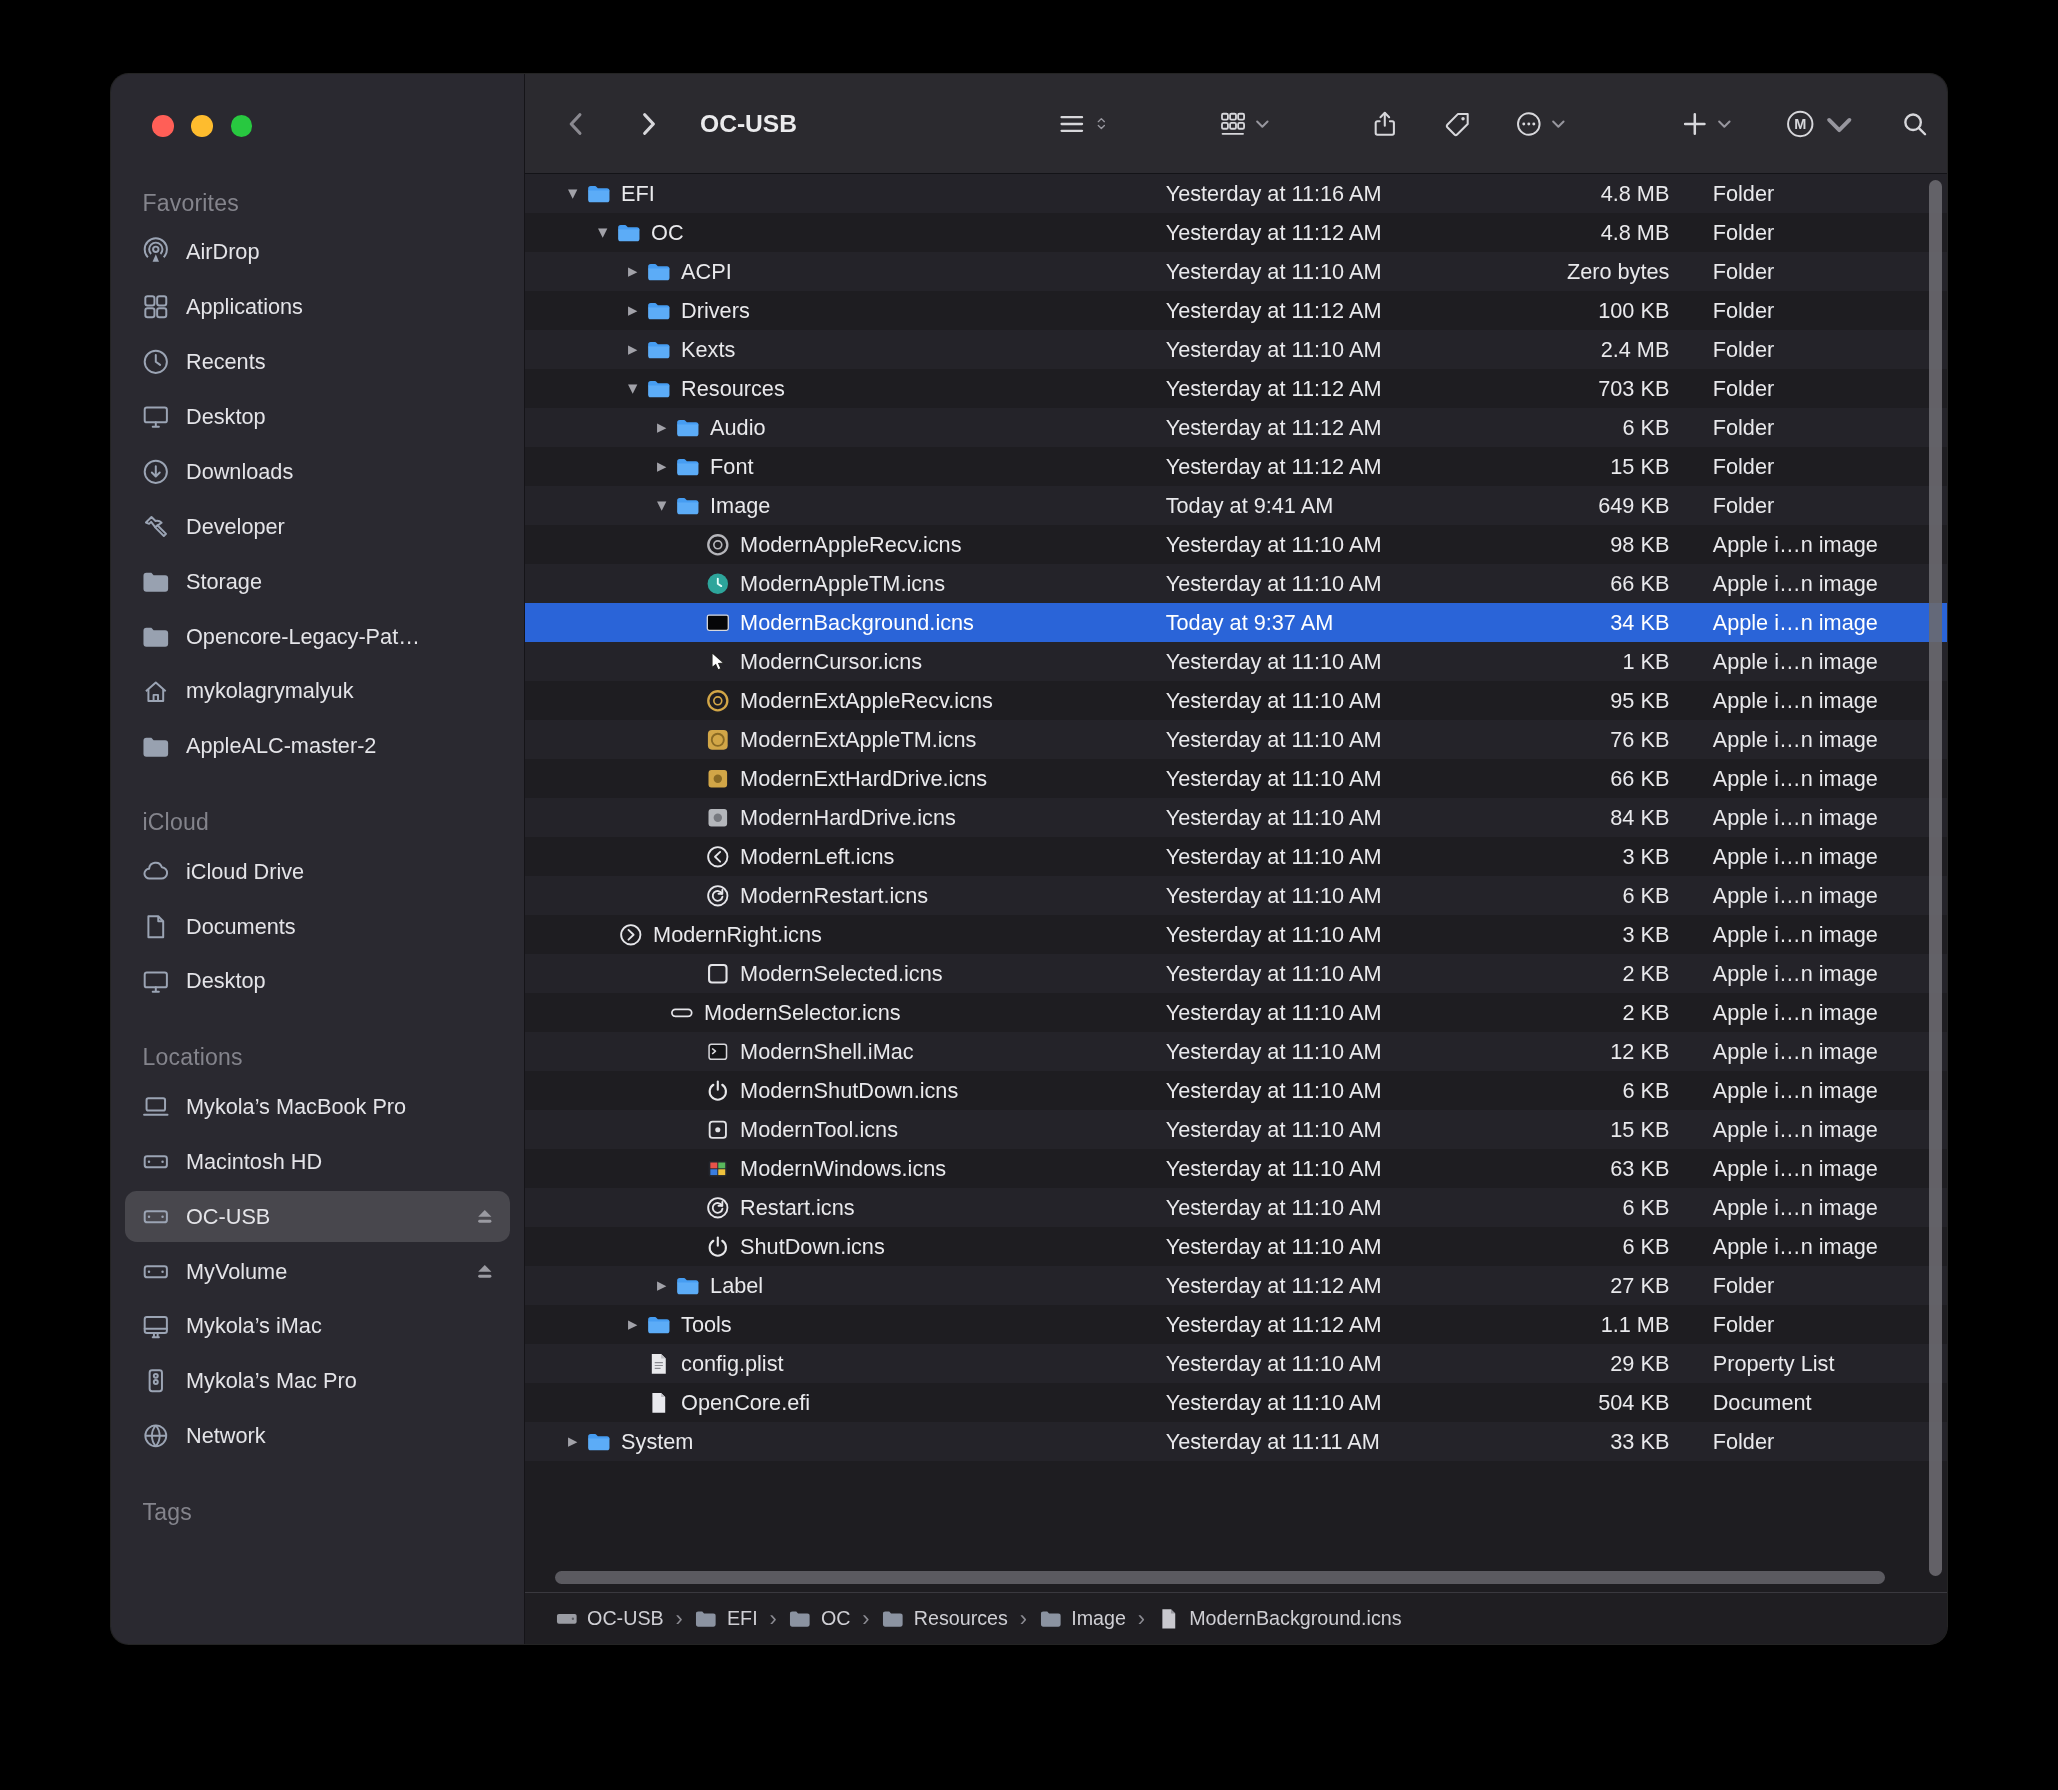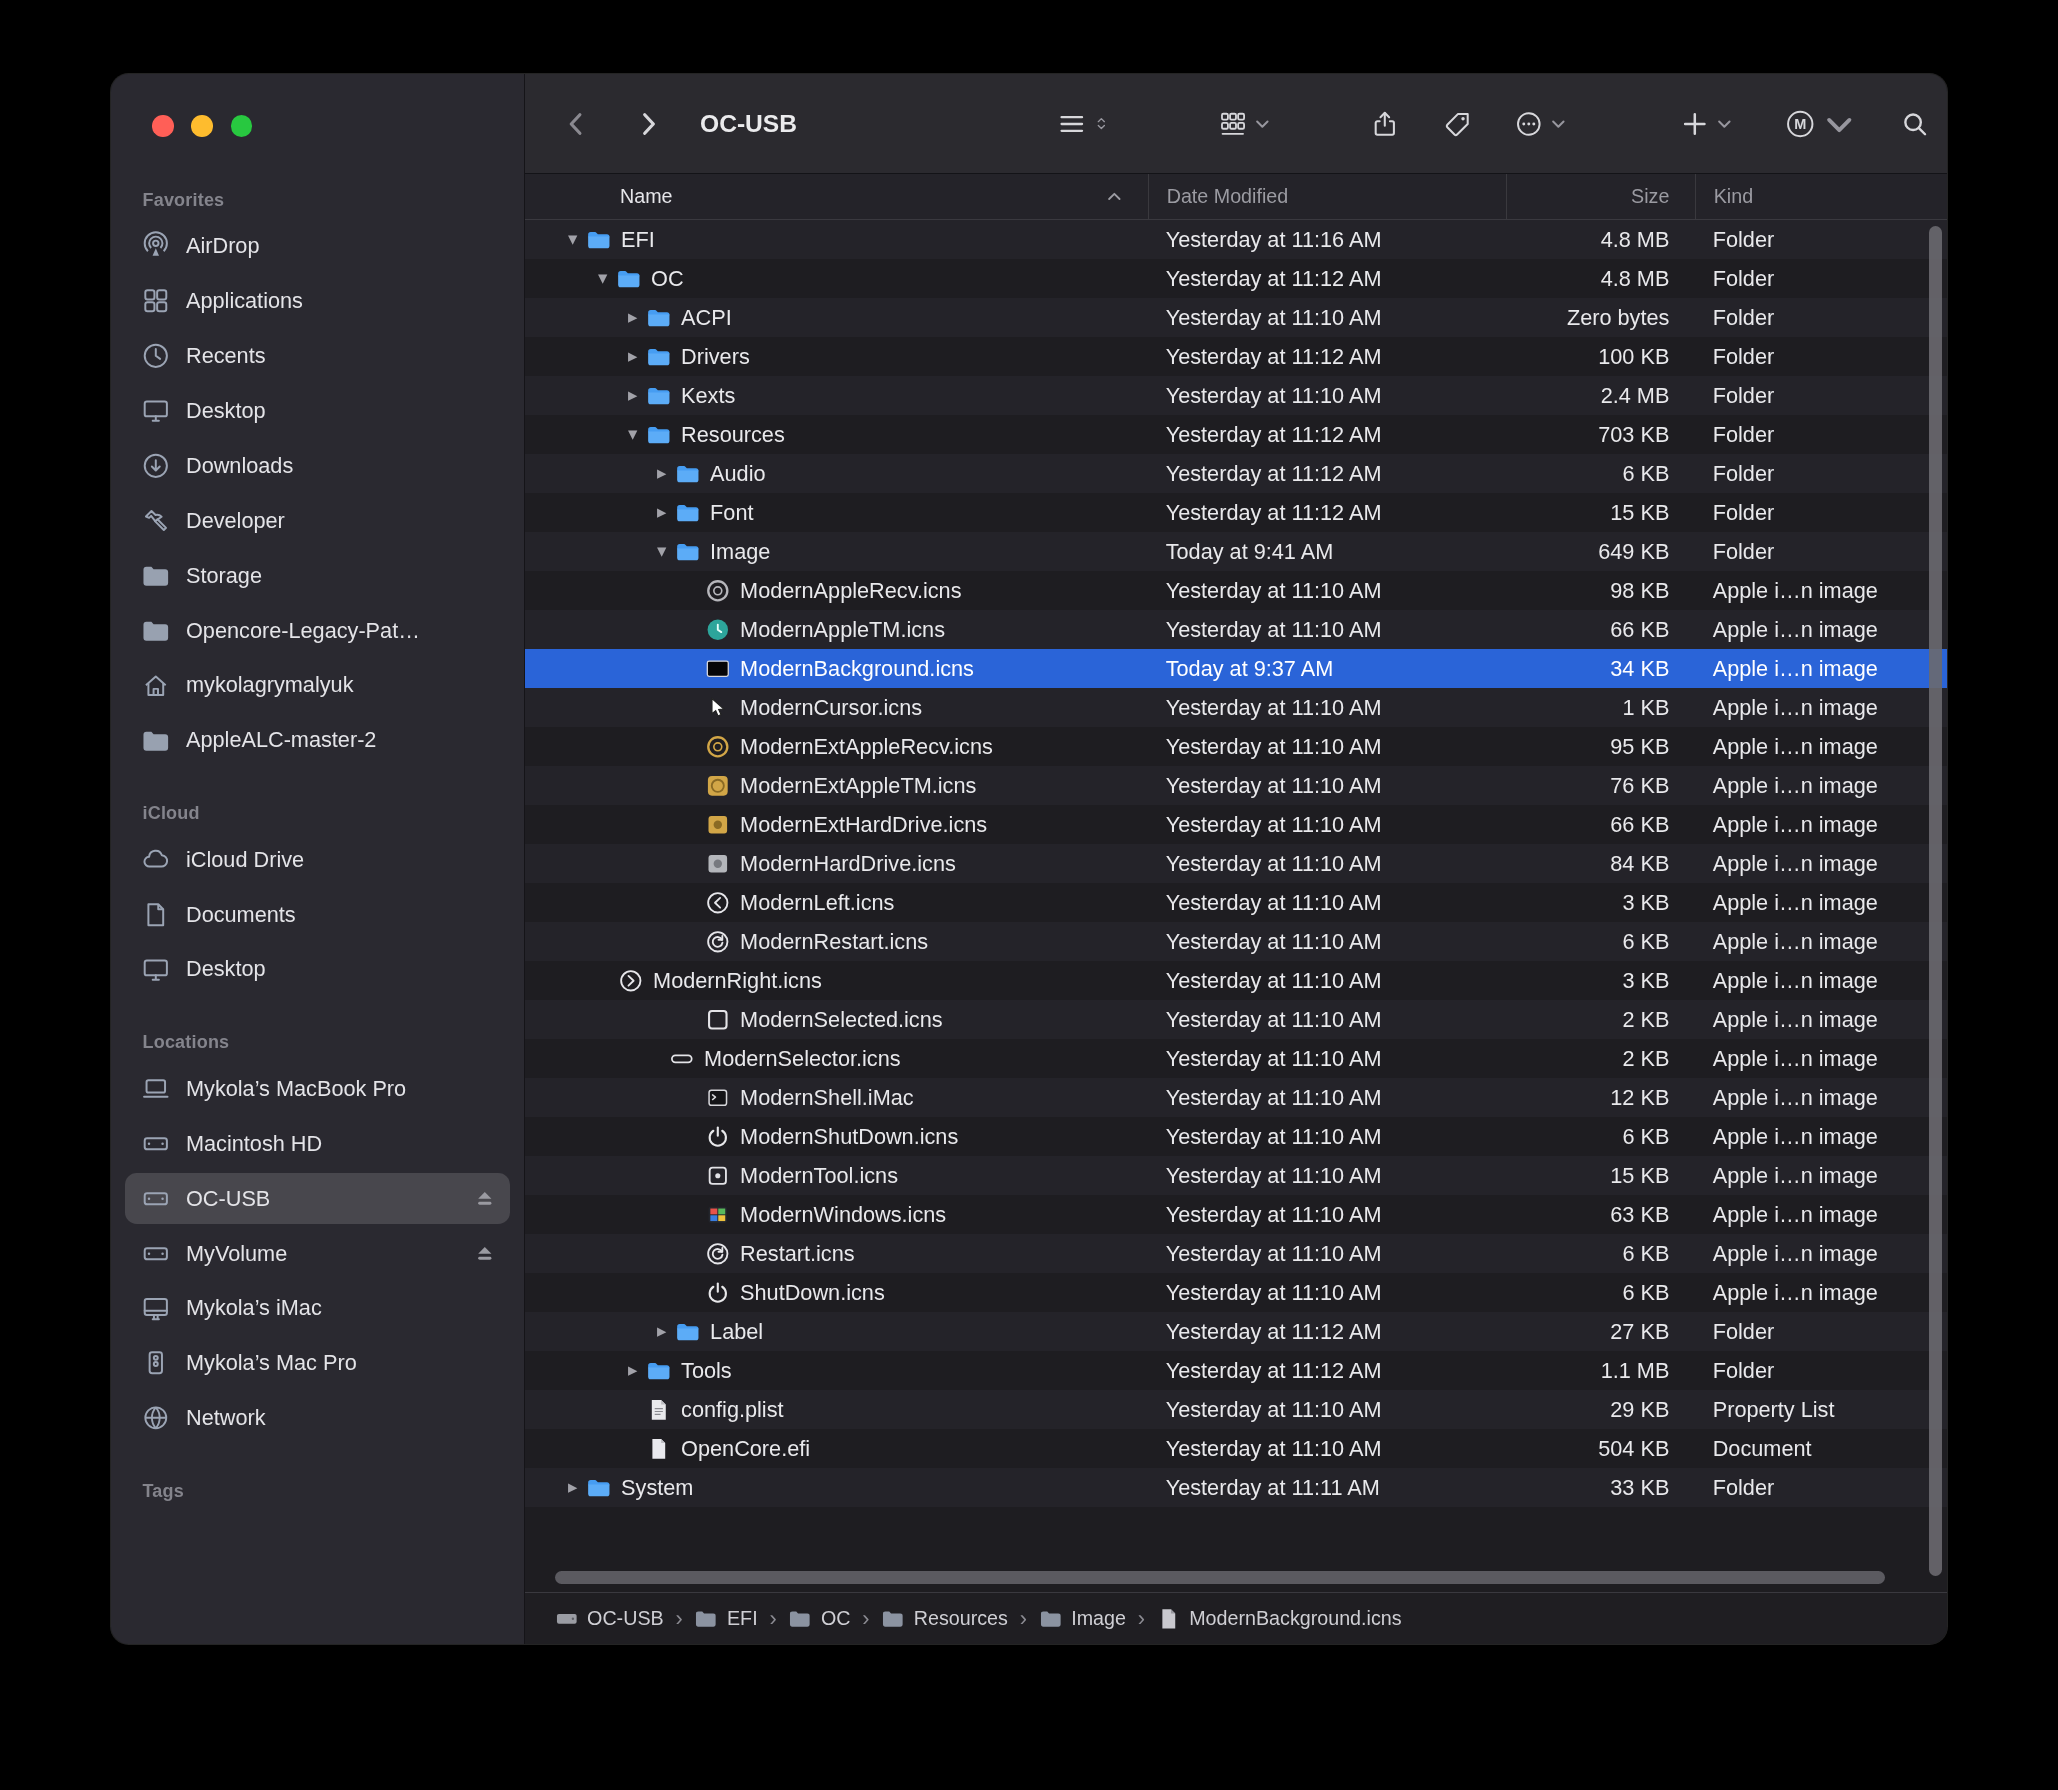--- a/index.html
+++ b/index.html
@@ -7,21 +7,21 @@
   .screen{position:relative;width:2059px;height:1791px;background:#000;}
   .window{position:absolute;left:111px;top:74px;width:1836px;height:1570px;border-radius:17.7px;overflow:hidden;display:flex;background:#1e1d21;box-shadow:0 0 0 1px rgba(255,255,255,.14),0 44px 108px rgba(0,0,0,.8);}
   
   .sidebar{width:414px;flex:none;background:#2a2930;border-right:1px solid #151418;box-sizing:border-box;position:relative;padding-top:106px;}
   .traffic{position:absolute;left:41px;top:41px;display:flex;gap:17.7px;}
   .dot{width:21.7px;height:21.7px;border-radius:50%;}
   .dot.red{background:#ff5f57;}
   .dot.yellow{background:#febc2e;}
   .dot.green{background:#28c840;}
   .sb-section{margin-bottom:27.6px;}
-  .sb-title{font-size:18px;font-weight:700;color:#84848c;padding:9.9px 0 9.9px 31.5px;letter-spacing:0.2px;}
+  .sb-title{font-size:23px;font-weight:400;color:#84848c;padding:9.9px 0 9.9px 31.5px;letter-spacing:0.2px;}
   .sb-item{display:flex;align-items:center;height:51px;margin:0 13.8px 3.9px 13.8px;padding:0 11.8px 0 15.8px;border-radius:11.8px;color:#e4e4e8;font-size:21.7px;}
   .sb-item.selected{background:rgba(255,255,255,.14);}
   .sb-item .icon{width:29.6px;height:29.6px;margin-right:15.8px;flex:none;display:inline-flex;}
   .sb-item .eject{margin-left:auto;margin-right:2px;width:23.6px;height:23.6px;}
   .sb-label{white-space:nowrap;overflow:hidden;text-overflow:ellipsis;}
   .icon{display:inline-flex;align-items:center;justify-content:center;}
   .icon svg{width:100%;height:100%;display:block;}
   
   .main{flex:1;display:flex;flex-direction:column;min-width:0;background:#1e1d21;position:relative;}
   .toolbar{height:99px;flex:none;background:#2b2a2f;border-bottom:1px solid #131317;position:relative;}
@@ -406,33 +406,20 @@
           <div class="tb-btn tb-search">
             <span class="icon ">
               <svg viewBox="0 0 26 26" fill="none" stroke="currentColor" stroke-width="2.1" stroke-linecap="round">
                 <circle cx="11.5" cy="11.5" r="6.8"></circle>
                 <path d="M16.6 16.6 22 22"></path>
               </svg>
             </span>
           </div>
         </div>
 
-      <div class="colheader">
-        <div class="ch name">
-          <span>Name</span>
-          <span class="sort-caret">
-            <svg viewBox="0 0 16 12" fill="none" stroke="#9b9ba2" stroke-width="1.8" stroke-linecap="round" stroke-linejoin="round">
-                <path d="M3 8.5 8 3.5l5 5"></path>
-              </svg>
-          </span>
-        </div>
-        <div class="ch date">Date Modified</div>
-        <div class="ch size">Size</div>
-        <div class="ch kind">Kind</div>
-      </div>
 
       <div class="list">
         <div id="rows">
             <div class="row alt">
               <div class="cell name" style="padding-left:35px">
                 <span class="disc">▾</span>
                 <span class="icon ">
                   <svg viewBox="0 0 24 20">
                     <path d="M2 5.2C2 3.6 2.8 2.8 4.4 2.8h4.1c.5 0 .9.2 1.2.5l1.4 1.4h8.5c1.6 0 2.4.8 2.4 2.4v.6H2z" fill="#469df2"></path>
                     <path d="M2 7h20v8.6c0 1.6-.8 2.4-2.4 2.4H4.4C2.8 18 2 17.2 2 15.6z" fill="#5cacf7"></path>

